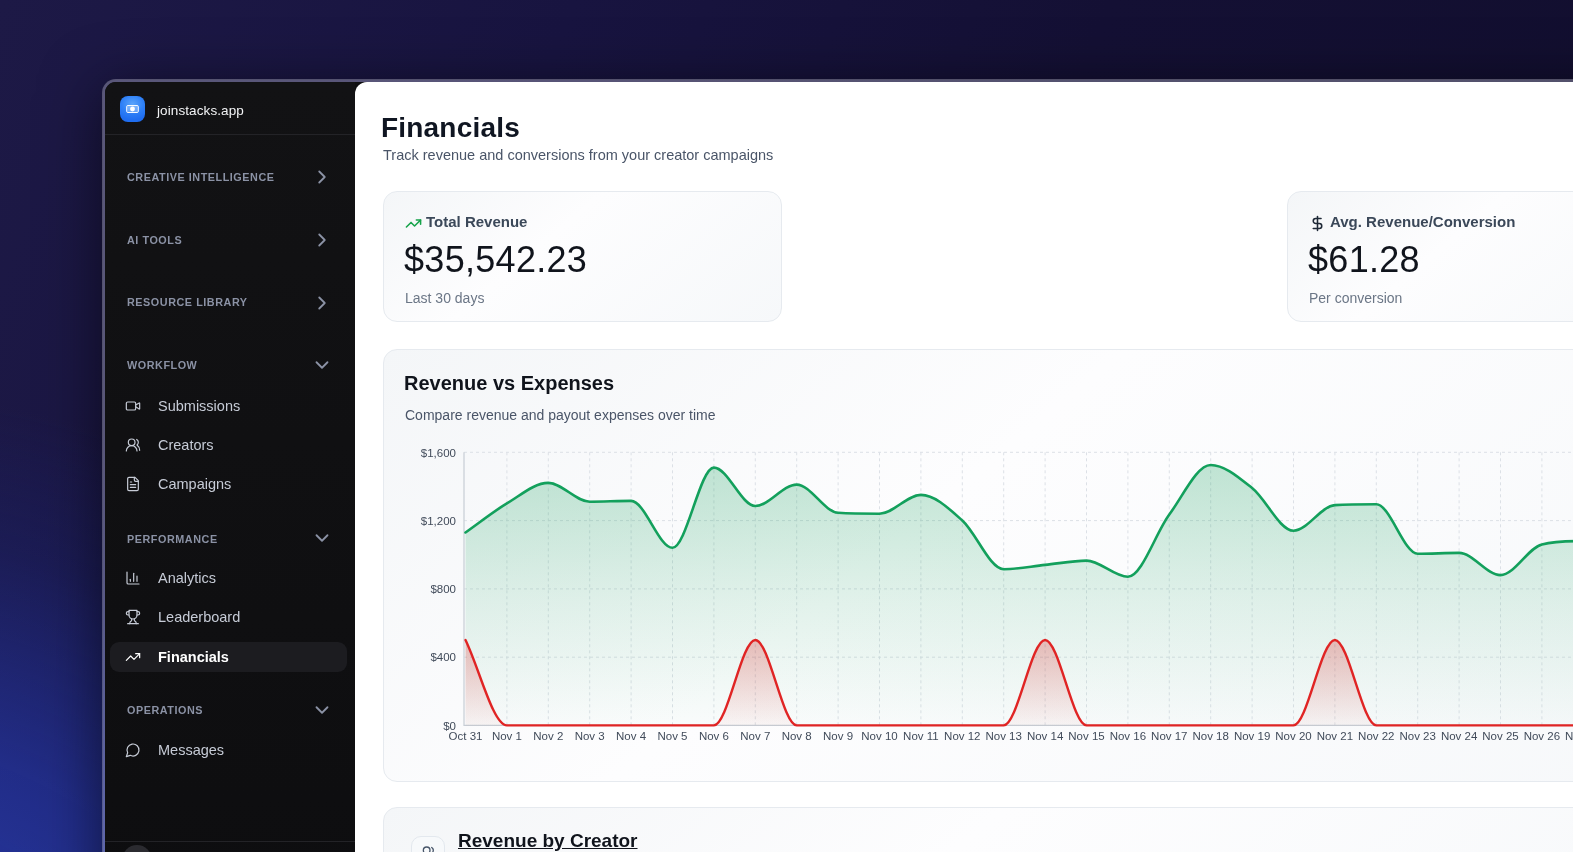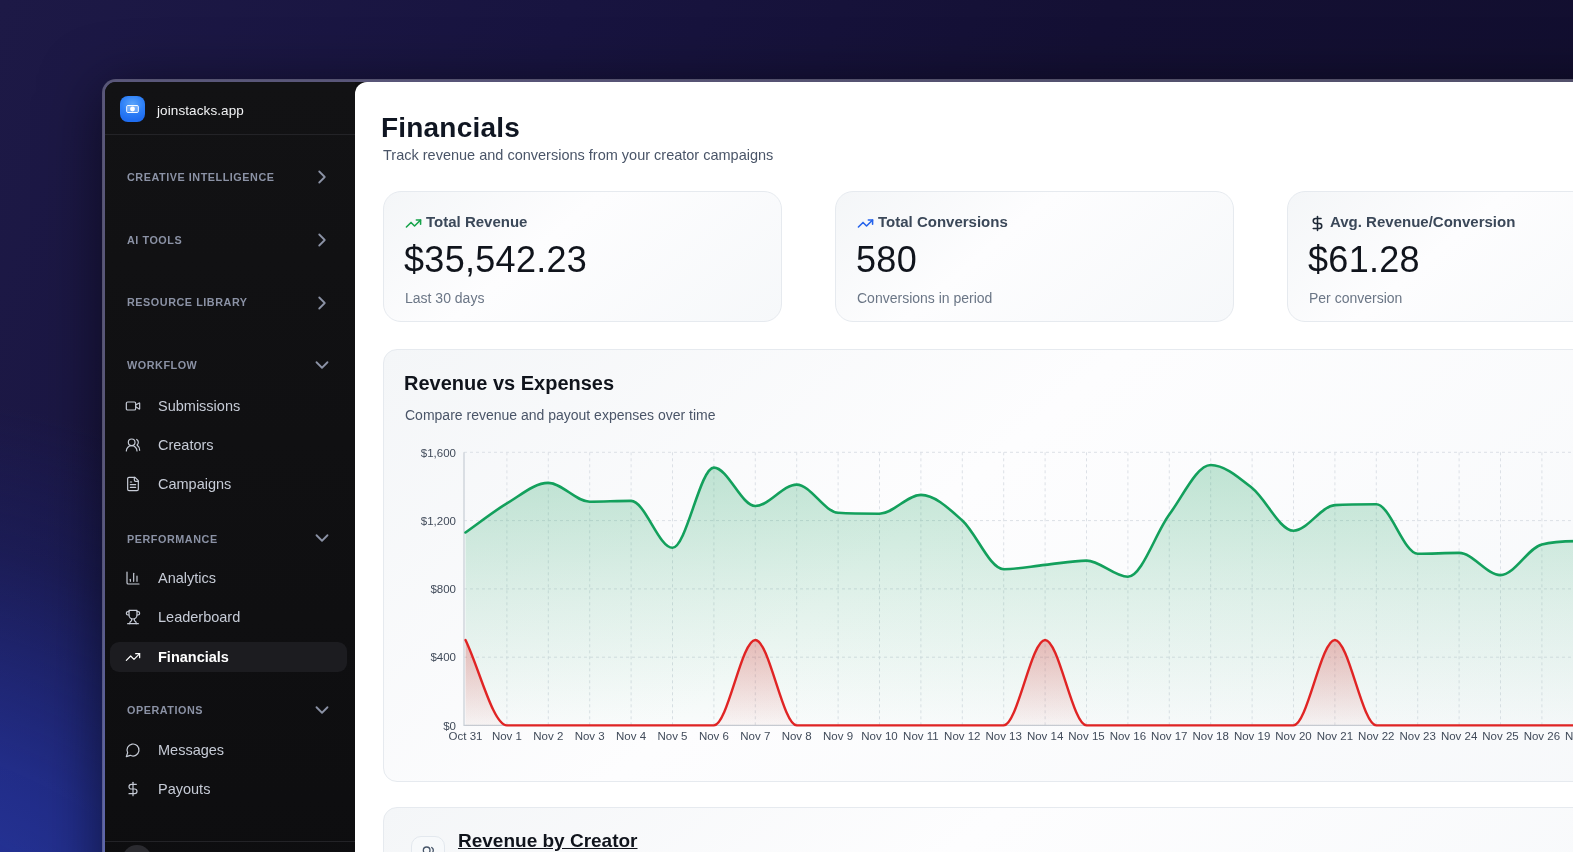--- a/index.html
+++ b/index.html
@@ -22,21 +22,21 @@
 .chev { position:absolute; right:22px; width:22px; height:22px; color:#8b92a5; }
 .nav { position:absolute; left:5px; width:237px; height:30px; border-radius:9px; color:#c6cbd6; font-size:14.5px; }
 .nav .ic { position:absolute; left:15px; top:7px; width:16px; height:16px; }
 .nav .tx { position:absolute; left:48px; top:6px; line-height:18px; }
 .nav.active { background:#1c1c20; color:#fff; }
 .nav.active .tx { font-weight:700; }
 
 .h1 { position:absolute; left:26px; top:30px; font-size:28px; font-weight:700; color:#101622; letter-spacing:0.2px; }
 .sub1 { position:absolute; left:28px; top:65px; font-size:14.5px; color:#4a5568; }
 .card { position:absolute; background:linear-gradient(140deg,#f4f6f8 0%,#fdfdfe 40%,#f6f8fa 100%); border:1px solid #e6eaef; border-radius:14px; }
-.stat { width:399px; height:131px; top:109px;border-radius:18px; }
+.stat { width:399px; height:131px; top:109px; }
 .stat .lbl { position:absolute; left:42px; top:21px; font-size:15px; font-weight:700; color:#3b4859; }
 .stat .ic { position:absolute; left:21px; top:23px; width:17px; height:17px; }
 .stat .num { position:absolute; left:20px; top:47px; font-size:36px; font-weight:400; color:#10141c; letter-spacing:0.3px; }
 .stat .foot { position:absolute; left:21px; top:98px; font-size:14px; color:#6b7686; }
 .chart-card { left:28px; top:267px; width:1340px; height:433px; }
 .chart-card .t { position:absolute; left:20px; top:22px; font-size:20px; font-weight:700; color:#10141c; }
 .chart-card .s { position:absolute; left:21px; top:57px; font-size:14px; color:#4a5568; }
 .creator-card { left:28px; top:725px; width:1340px; height:180px; }
 .cc-ic { position:absolute; left:27px; top:28px; width:34px; height:34px; border-radius:10px; border:1px solid #e3e8ee; background:#f7f9fb; }
 .cc-t { position:absolute; left:74px; top:22px; font-size:19px; font-weight:700; color:#10141c;text-decoration:underline; }
@@ -133,51 +133,35 @@
     <div class="shead" style="top:622px">OPERATIONS</div>
     <svg class="chev" style="top:617px" viewBox="0 0 24 24" fill="none" stroke="currentColor" stroke-width="2" stroke-linecap="round" stroke-linejoin="round">
         <path d="m6 9 6 6 6-6"></path>
       </svg>
     <div class="nav" style="top:653px">
         <svg class="ic" viewBox="0 0 24 24" fill="none" stroke="currentColor" stroke-width="1.8" stroke-linecap="round" stroke-linejoin="round">
           <path d="M7.9 20A9 9 0 1 0 4 16.1L2 22Z"></path>
         </svg>
         <div class="tx">Messages</div>
       </div>
-    <div class="nav" style="top:692px">
-        <svg class="ic" viewBox="0 0 24 24" fill="none" stroke="currentColor" stroke-width="1.8" stroke-linecap="round" stroke-linejoin="round">
-          <line x1="12" x2="12" y1="2" y2="22"></line>
-          <path d="M17 5H9.5a3.5 3.5 0 0 0 0 7h5a3.5 3.5 0 0 1 0 7H6"></path>
-        </svg>
-        <div class="tx">Payouts</div>
-      </div>
     <div class="sdiv" style="top:759px"></div>
     <div style="position:absolute;left:17px;top:763px;width:30px;height:30px;border-radius:50%;background:#2b2b30"></div>
   </div>
   <div class="sheet">
     <div class="h1">Financials</div>
     <div class="sub1">Track revenue and conversions from your creator campaigns</div>
 
     <div class="card stat" style="left:28px">
       <svg class="ic" viewBox="0 0 24 24" fill="none" stroke="#16a34a" stroke-width="2.2" stroke-linecap="round" stroke-linejoin="round">
           <polyline points="22 7 13.5 15.5 8.5 10.5 2 17"></polyline>
           <polyline points="16 7 22 7 22 13"></polyline>
         </svg>
       <div class="lbl">Total Revenue</div>
       <div class="num">$35,542.23</div>
       <div class="foot">Last 30 days</div>
-    </div>
-    <div class="card stat" style="left:480px">
-      <svg class="ic" viewBox="0 0 24 24" fill="none" stroke="#2563eb" stroke-width="2.2" stroke-linecap="round" stroke-linejoin="round">
-          <polyline points="22 7 13.5 15.5 8.5 10.5 2 17"></polyline>
-          <polyline points="16 7 22 7 22 13"></polyline>
-        </svg>
-      <div class="lbl">Total Conversions</div>
-      <div class="num">580</div>
-      <div class="foot">Conversions in period</div>
     </div>
     <div class="card stat" style="left:932px">
       <svg class="ic" viewBox="0 0 24 24" fill="none" stroke="#1f2937" stroke-width="2.2" stroke-linecap="round" stroke-linejoin="round">
           <line x1="12" x2="12" y1="2" y2="22"></line>
           <path d="M17 5H9.5a3.5 3.5 0 0 0 0 7h5a3.5 3.5 0 0 1 0 7H6"></path>
         </svg>
       <div class="lbl">Avg. Revenue/Conversion</div>
       <div class="num">$61.28</div>
       <div class="foot">Per conversion</div>
     </div>

